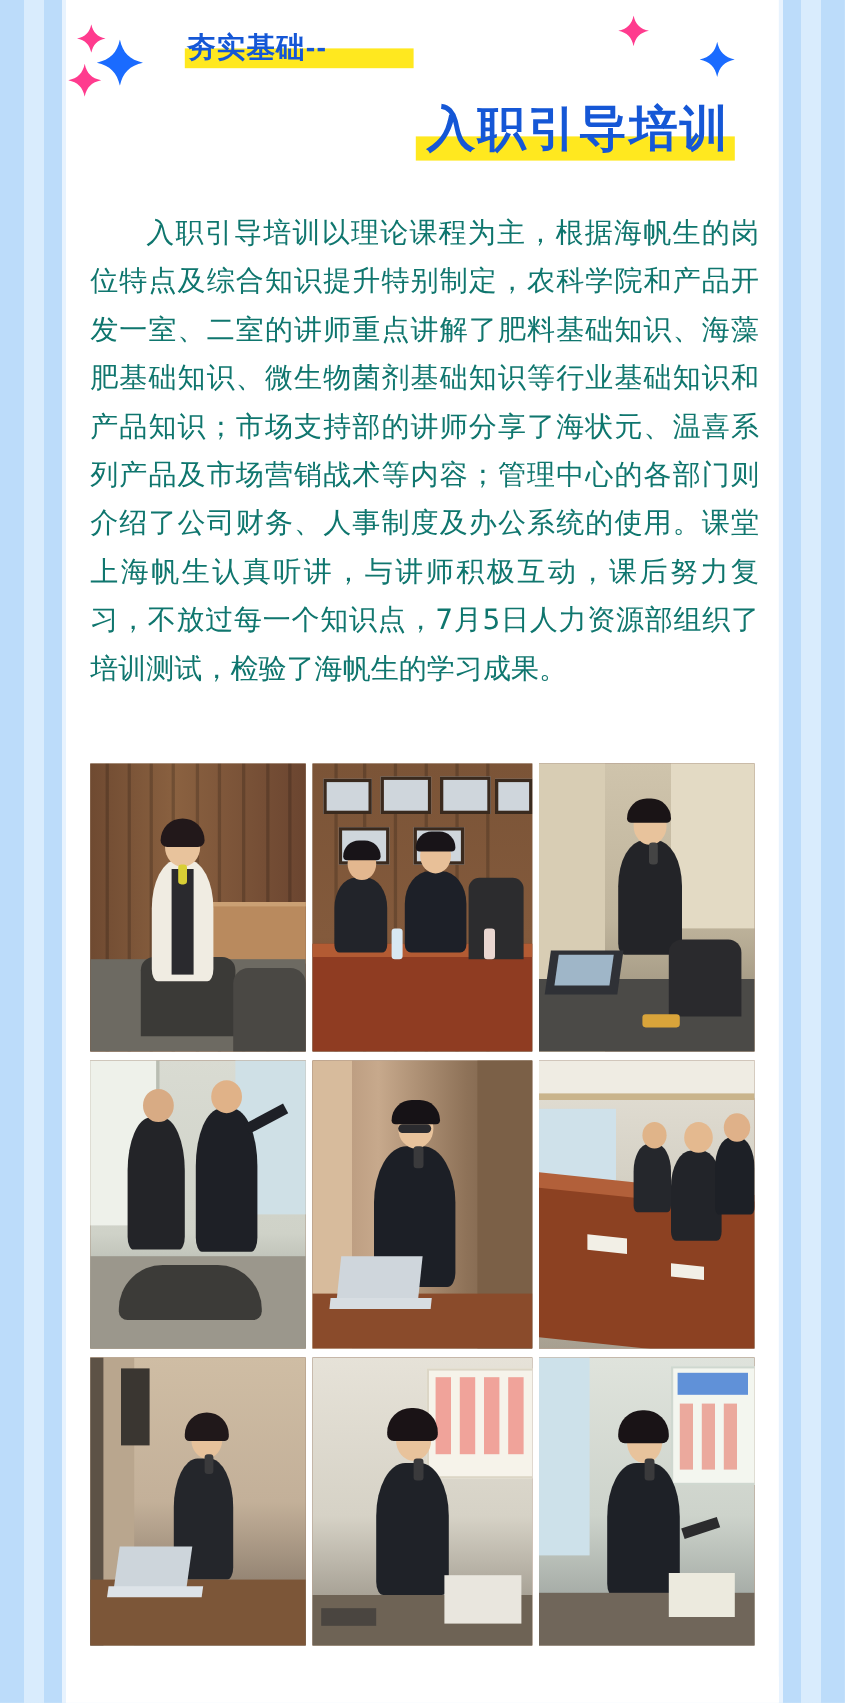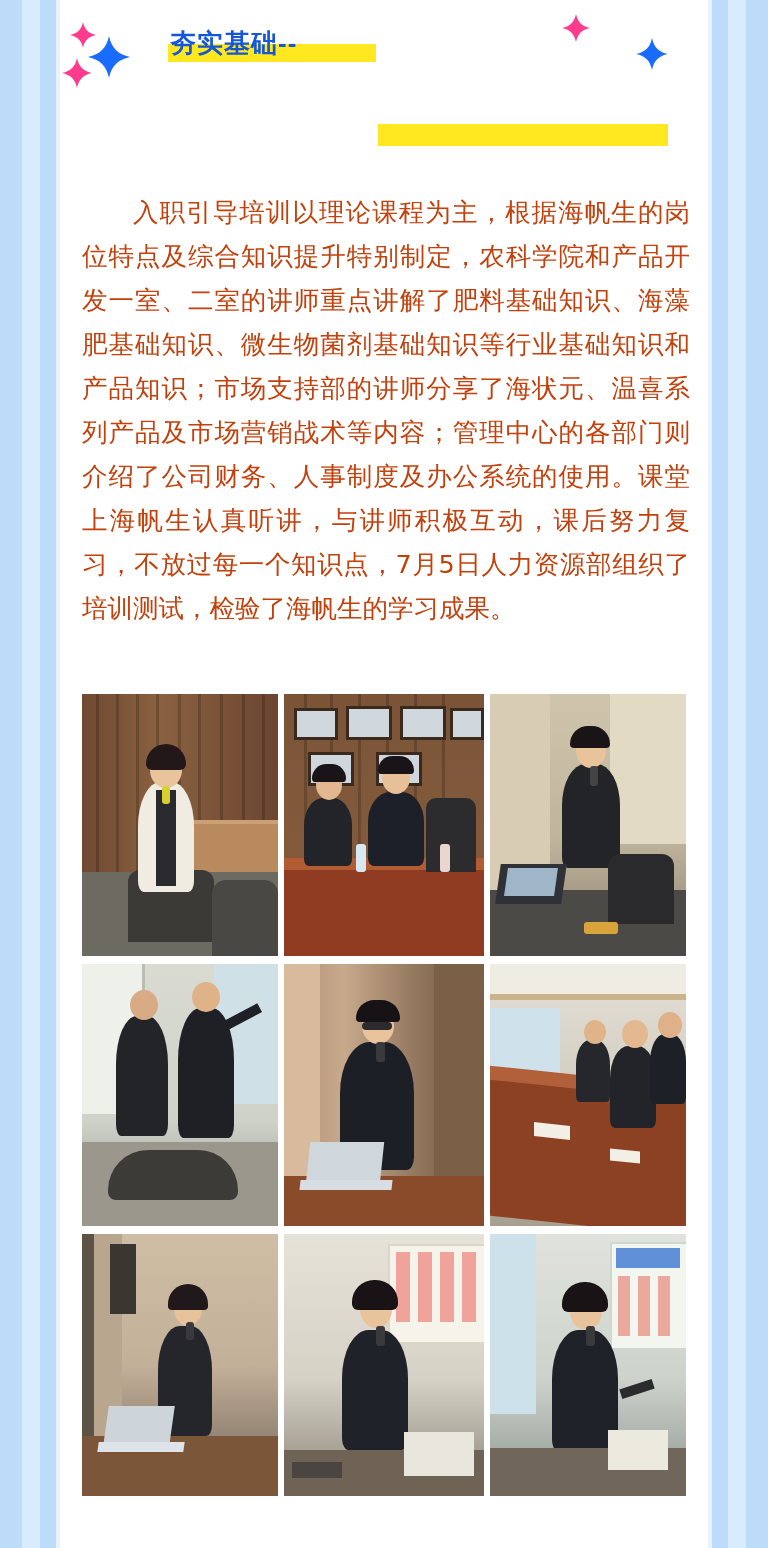--- a/index.html
+++ b/index.html
@@ -96,21 +96,21 @@
   .spark svg { display: block; }
 
   
   .body-text {
     position: absolute;
     left: 22px;
     top: 190px;
     width: 608px;
     font-size: 25.5px;
     line-height: 44px;
-    color: #c2410c;
+    color: #0f766e;
     text-align: justify;
     text-indent: 51px;
     font-family: "DejaVu Sans", "Liberation Sans", sans-serif;
     letter-spacing: 0px;
   }
 
   
   .gallery {
     position: absolute;
     left: 22px;
@@ -177,20 +177,23 @@
           <path d="M16 0 C17.9 9.3 22.7 14.1 32 16 C22.7 17.9 17.9 22.7 16 32 C14.1 22.7 9.3 17.9 0 16 C9.3 14.1 14.1 9.3 16 0 Z" fill="#1a6bff"></path>
         </svg>
       </span>
 
       <div class="hl-yellow t1-hl"></div>
       <div class="title-line-1">
         <span class="t1-text">夯实基础--</span>
       </div>
 
       <div class="hl-yellow t2-hl"></div>
+      <div class="title-line-2">
+        <span class="t2-text">入职引导培训</span>
+      </div>
     </div>
 
     <div class="body-text">入职引导培训以理论课程为主，根据海帆生的岗位特点及综合知识提升特别制定，农科学院和产品开发一室、二室的讲师重点讲解了肥料基础知识、海藻肥基础知识、微生物菌剂基础知识等行业基础知识和产品知识；市场支持部的讲师分享了海状元、温喜系列产品及市场营销战术等内容；管理中心的各部门则介绍了公司财务、人事制度及办公系统的使用。课堂上海帆生认真听讲，与讲师积极互动，课后努力复习，不放过每一个知识点，7月5日人力资源部组织了培训测试，检验了海帆生的学习成果。</div>
 
     <div class="gallery">
 
       <div class="photo">
         <div class="ph-wall" style="background:linear-gradient(to right,#6f4a31,#8a6140 40%,#6b4530);"></div>
         <div class="slat" style="left:14px;"></div>
           <div class="slat" style="left:34px;"></div>

